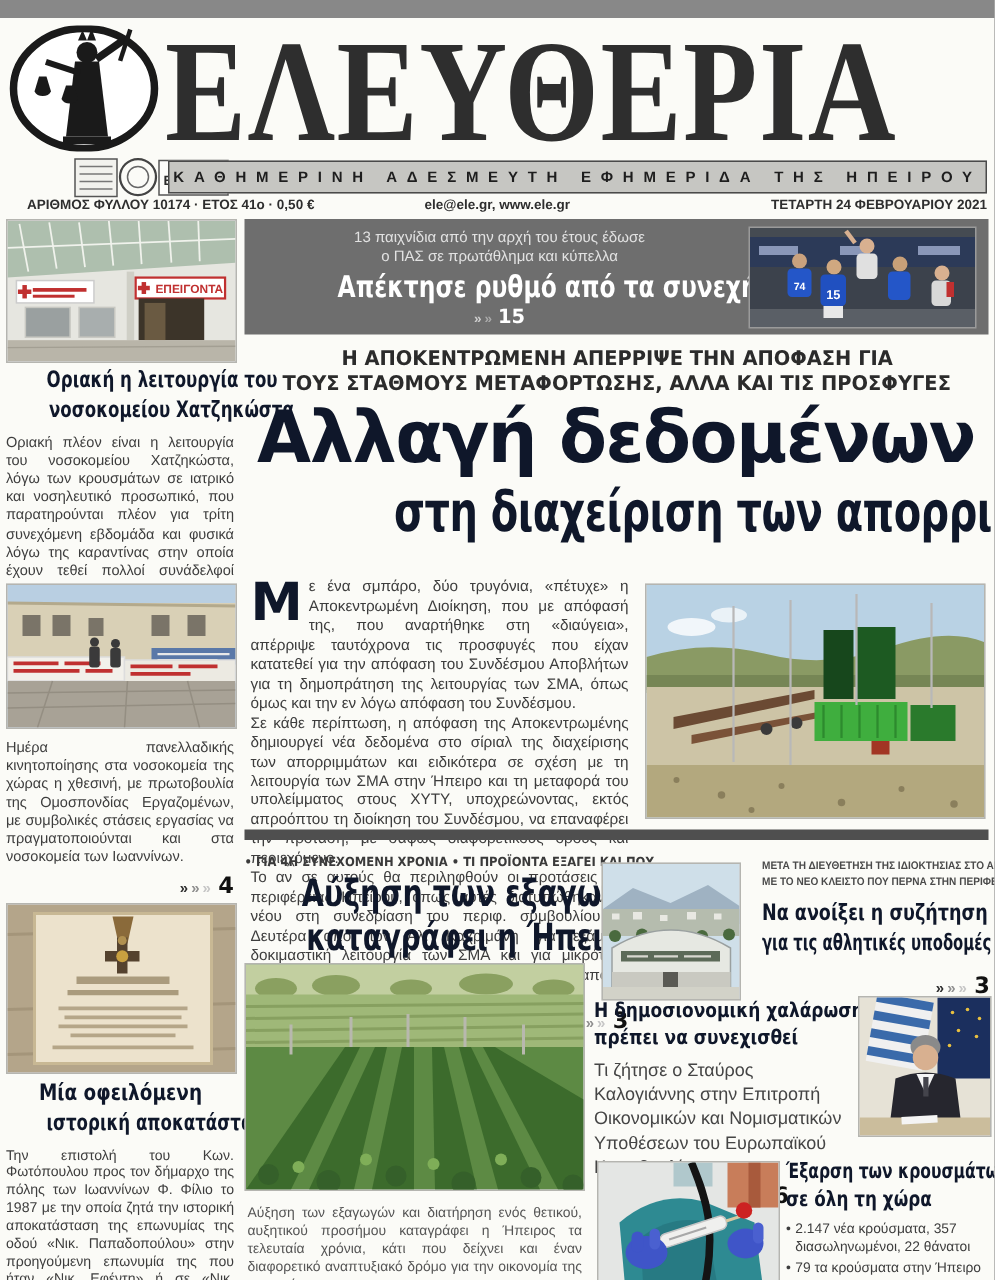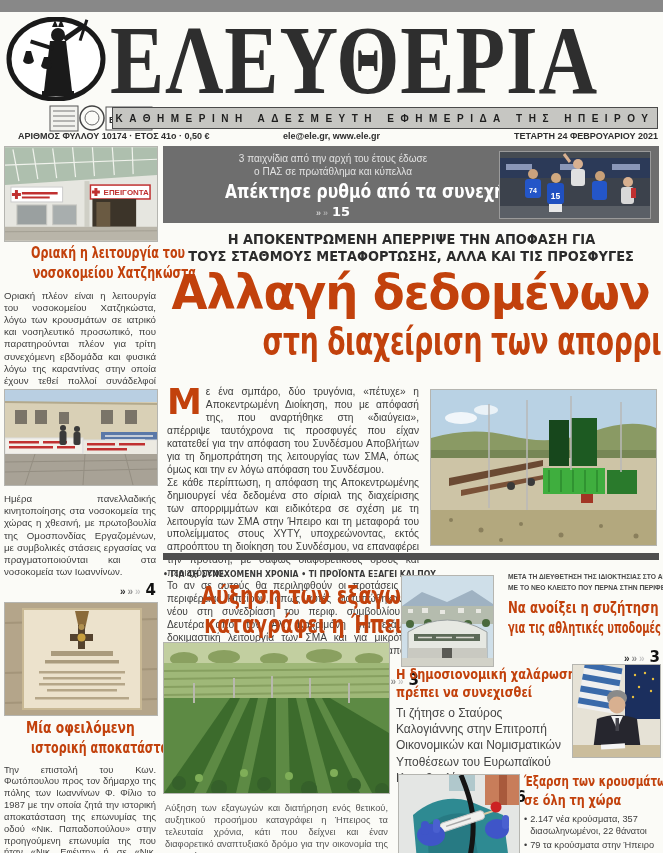--- a/index.html
+++ b/index.html
@@ -1,19 +1,19 @@
 <!DOCTYPE html>
 <html><head>
 <meta charset="utf-8">
 <style>
   html,body{margin:0;padding:0;background:#888;}
   .page{position:relative;width:663px;height:853px;background:#fbfbf7;overflow:hidden;
         font-family:"Liberation Sans",sans-serif;color:#222;margin-top:12px;}
   .abs{position:absolute;}
-  .hd{font-family:"DejaVu Sans",sans-serif;font-weight:bold;color:#c2410c;}
+  .hd{font-family:"DejaVu Sans",sans-serif;font-weight:bold;color:#0f172a;}
   .line{display:inline-block;white-space:nowrap;}
   .ctr{text-align:center;}
   .just{text-align:justify;}
   .body-txt{font-size:10.2px;line-height:1.27;color:#3d3d3d;}
   .body-sm{font-size:9.7px;line-height:1.26;color:#3d3d3d;}
   .pgmark{display:flex;align-items:baseline;justify-content:flex-end;gap:2px;margin-top:2px;}
   .pgmark .c1{color:#2e2e2e;font-weight:bold;font-size:10px;}
   .pgmark .c2{color:#8f8f8f;font-weight:bold;font-size:10px;}
   .pgmark .c3{color:#c6c6c6;font-weight:bold;font-size:10px;}
   .pgmark .num{font-family:"DejaVu Sans",sans-serif;font-weight:bold;font-size:15px;color:#111;margin-left:3px;}
@@ -218,21 +218,21 @@
       <div><span class="line" style="transform:scaleX(.82);transform-origin:center top;">Μία οφειλόμενη</span></div>
       <div><span class="line" style="transform:scaleX(.74);transform-origin:center top;">ιστορική αποκατάσταση</span></div>
     </div>
     <div class="body-sm just" style="margin-top:5px;font-size:9.4px;">Την επιστολή του Κων. Φωτόπουλου προς τον δήμαρχο της πόλης των Ιωαννίνων Φ. Φίλιο το 1987 με την οποία ζητά την ιστορική αποκατάσταση της επωνυμίας της οδού «Νικ. Παπαδοπούλου» στην προηγούμενη επωνυμία της που ήταν «Νικ. Εφέντη» ή σε «Νικ. Μιζαντζή», όπως και το πραγματικό όνομα ενός ήρωα της περιόδου πριν και κατά τη διάρκεια της Απελευθέρωσης της πόλης, παρουσιάζει σήμερα η «Ε».</div>
 
   </div>
 
   <div class="abs strip" style="left:163px;top:134px;width:496px;height:77px;">
     <div class="abs ctr" style="left:10px;top:6px;width:320px;">
       <div style="font-size:10px;color:#e2e2e2;line-height:1.3;">
-        <div>3 παιχνίδια από την αρχή του έτους έδωσε</div>
+        <div>13 παιχνίδια από την αρχή του έτους έδωσε</div>
         <div>ο ΠΑΣ σε πρωτάθλημα και κύπελλα</div>
       </div>
       <div class="hd" style="font-size:20px;color:#fff;margin-top:1px;">
         <span class="line" style="transform:scaleX(.78);transform-origin:center top;">Απέκτησε ρυθμό από τα συνεχή παιχνίδια</span>
       </div>
       <div style="display:flex;justify-content:center;align-items:baseline;gap:2px;margin-top:1px;">
         <span style="color:#cfcfcf;font-size:9px;font-weight:bold;">»</span>
         <span style="color:#aaa;font-size:9px;font-weight:bold;">»</span>
         <span class="hd" style="font-size:13px;color:#fff;margin-left:2px;">15</span>
       </div>

